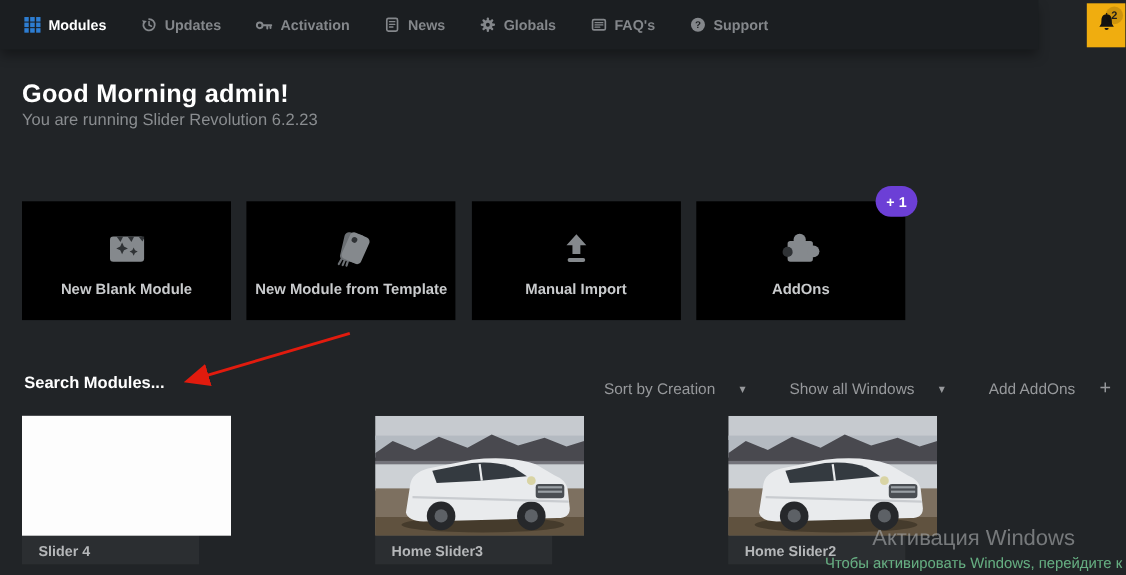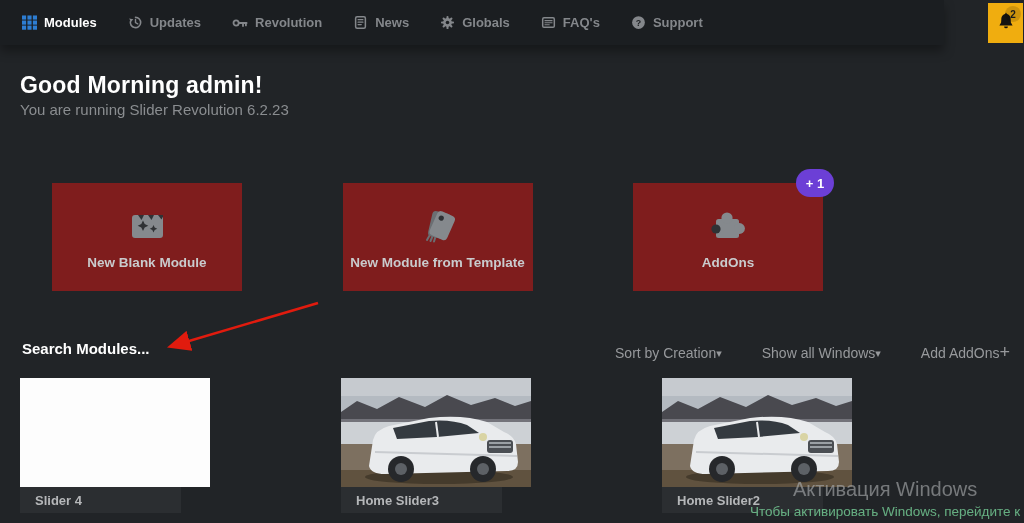--- a/index.html
+++ b/index.html
@@ -48,24 +48,23 @@
     position:absolute; left:20px; top:101px;
     font-size:15px; font-weight:400; color:#8a8d90;
   }
 
   
   .cards-row {
     position:absolute; left:20px; top:183px; width:803px;
     display:flex; justify-content:space-between;
   }
   .action-card {
-    width:190px; height:108px; background:#7f1d1d;
+    width:190px; height:108px; background:#000000;
     display:flex; flex-direction:column; align-items:center; justify-content:center;
     cursor:pointer;
-    margin-left:32px;
   }
   .action-card .icon-wrap { height:42px; display:flex; align-items:center; justify-content:center; }
   .action-card .card-label {
     margin-top:8px; font-size:13.5px; font-weight:700; color:#c9cbcd;
   }
   .addon-badge {
     position:absolute; left:796px; top:169px; width:38px; height:28px;
     background:#6c3fd6; border-radius:15px;
     display:flex; align-items:center; justify-content:center;
     color:#fff; font-size:13px; font-weight:700; z-index:25; cursor:pointer;
@@ -74,21 +73,21 @@
   
   .search-label {
     position:absolute; left:22px; top:340px;
     font-size:15px; font-weight:700; color:#ffffff; cursor:text;
   }
   .toolbar-right {
     position:absolute; top:342px; right:14px;
     display:flex; align-items:center; gap:40px;
     font-size:14px; color:#97999c;
   }
-  .toolbar-item { display:flex; align-items:center; gap:0; cursor:pointer; white-space:nowrap; }
+  .toolbar-item { display:flex; align-items:center; gap:22px; cursor:pointer; white-space:nowrap; }
   .caret { font-size:11px; position:relative; top:1px; }
   .plus-glyph { font-size:18px; font-weight:400; color:#97999c; }
 
   
   .modules-row {
     position:absolute; left:20px; top:378px; width:803px;
     display:flex; justify-content:space-between;
   }
   .module-card { width:161px; height:135px; background:#2b2e31; cursor:pointer; }
   .module-thumb { width:190px; height:109px; overflow:hidden; background:#2b2e31; }
@@ -168,21 +167,21 @@
     <span>Updates</span>
   </div>
 
   <div class="nav-item">
     <span>
       <svg width="16" height="16" viewBox="0 0 16 16">
         <circle cx="4.1" cy="8" r="2.6" fill="none" stroke="#84878b" stroke-width="1.8"></circle>
         <path d="M6.8 8 H14.6 M11 8 V11 M13.9 8 V10.4" fill="none" stroke="#84878b" stroke-width="1.8" stroke-linecap="round"></path>
       </svg>
     </span>
-    <span>Revolution</span>
+    <span>Activation</span>
   </div>
 
   <div class="nav-item">
     <span>
       <svg width="15" height="15" viewBox="0 0 16 16">
         <rect x="2.8" y="1.8" width="10.4" height="12.4" rx="1.6" fill="none" stroke="#84878b" stroke-width="1.6"></rect>
         <path d="M5.4 5 h5.2 M5.4 7.6 h5.2 M5.4 10.2 h3.4" stroke="#84878b" stroke-width="1.3" stroke-linecap="round"></path>
       </svg>
     </span>
     <span>News</span>
@@ -260,20 +259,29 @@
       <svg width="40" height="40" viewBox="0 0 40 40">
         <path d="M13 27 L9 34 M15.5 28 L12.5 35 M18 29 L16 35.5" stroke="#6b6f73" stroke-width="2" stroke-linecap="round"></path>
         <rect x="12" y="6" width="19" height="26" rx="4" transform="rotate(13 21 19)" fill="#6b6f73"></rect>
         <rect x="15" y="6.5" width="19" height="26" rx="4" transform="rotate(24 24 19)" fill="#85898d"></rect>
         <circle cx="20.5" cy="13" r="2.6" fill="#2f3235" transform="rotate(24 24 19)"></circle>
       </svg>
     </div>
     <div class="card-label">New Module from Template</div>
   </div>
 
+  <div class="action-card">
+    <div class="icon-wrap">
+      <svg width="40" height="40" viewBox="0 0 40 40">
+        <path d="M20 7 L29 17 L23.6 17 L23.6 25 L16.4 25 L16.4 17 L11 17 Z" fill="#85898d"></path>
+        <rect x="12" y="28.5" width="16" height="3.6" rx="1.8" fill="#85898d"></rect>
+      </svg>
+    </div>
+    <div class="card-label">Manual Import</div>
+  </div>
 
   <div class="action-card">
     <div class="icon-wrap">
       <svg width="40" height="40" viewBox="0 0 40 40">
         <g fill="#85898d">
           <rect x="8" y="13" width="23" height="19" rx="2.5"></rect>
           <circle cx="19" cy="12" r="5.6"></circle>
           <circle cx="31.5" cy="22.5" r="5.4"></circle>
         </g>
         <circle cx="8" cy="23" r="4.6" fill="#2f3235"></circle>

